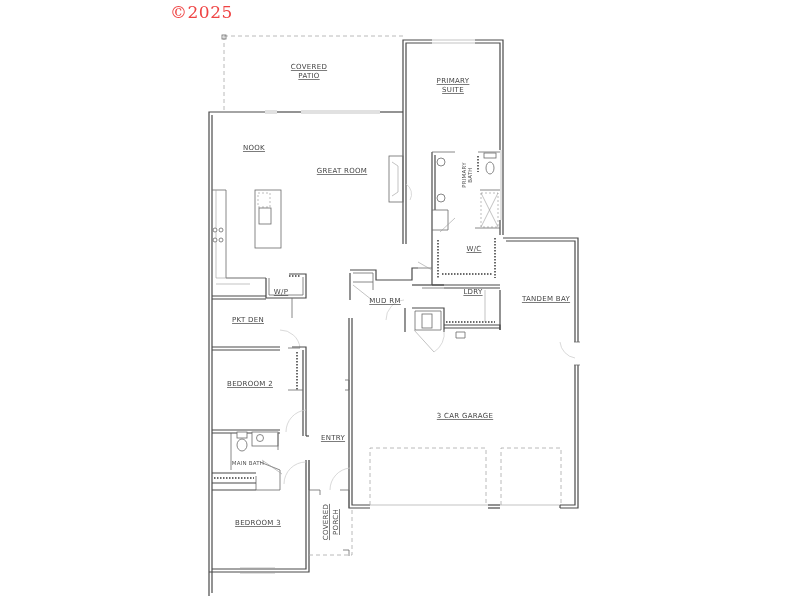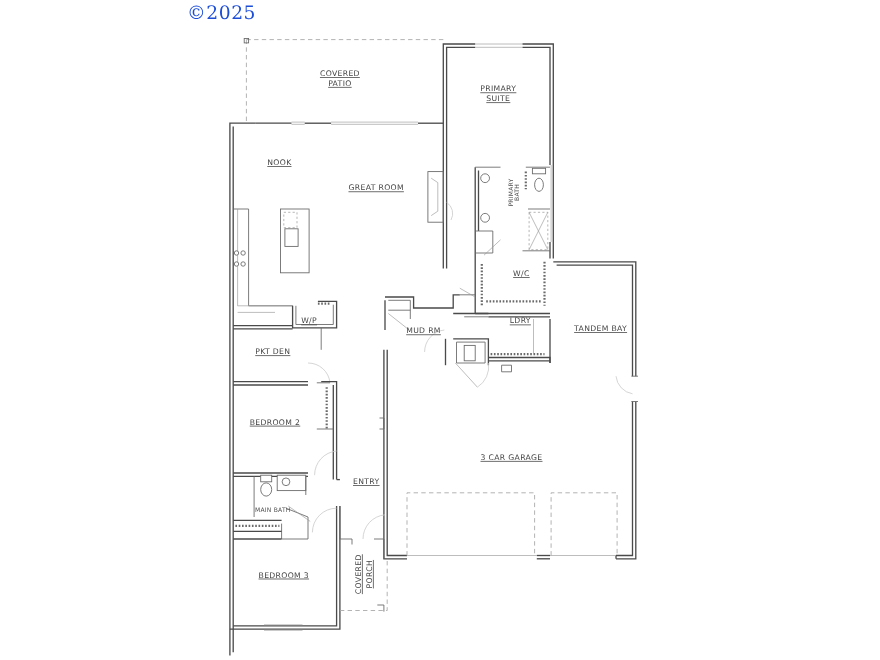--- a/index.html
+++ b/index.html
@@ -1,17 +1,17 @@
 <!DOCTYPE html>
 <html><head>
 <meta charset="utf-8">
 <style>
   html, body { margin: 0; padding: 0; background: #ffffff; }
   body { width: 800px; height: 600px; position: relative; overflow: hidden; font-family: "Liberation Sans", sans-serif; }
-  .copyright { position: absolute; left: 170px; top: 2px; font-size: 17px; color: #1d4ed8; font-family: "DejaVu Serif", serif; letter-spacing: 0.5px; }
+  .copyright { position: absolute; left: 170px; top: 2px; font-size: 17px; color: #ef4444; font-family: "DejaVu Serif", serif; letter-spacing: 0.5px; }
   svg { position: absolute; left: 0; top: 0; }
   .wall { fill: none; stroke: #4a4a4a; stroke-width: 1.2; }
   .wall2 { fill: none; stroke: #6a6a6a; stroke-width: 0.8; }
   .thin { fill: none; stroke: #9a9a9a; stroke-width: 0.6; }
   .dash { fill: none; stroke: #a8a8a8; stroke-width: 0.8; stroke-dasharray: 4 3; }
   .dot { fill: none; stroke: #a0a0a0; stroke-width: 0.7; stroke-dasharray: 2 2; }
   .door { fill: none; stroke: #c8c8c8; stroke-width: 0.7; }
   .shelf { fill: none; stroke: #6a6a6a; stroke-width: 2; stroke-dasharray: 1.5 1.5; }
   .fix { fill: #ffffff; stroke: #6a6a6a; stroke-width: 0.8; }
   .lbl { font-family: "DejaVu Sans", sans-serif; font-size: 7px; fill: #444; text-decoration: underline; letter-spacing: 0.3px; }

